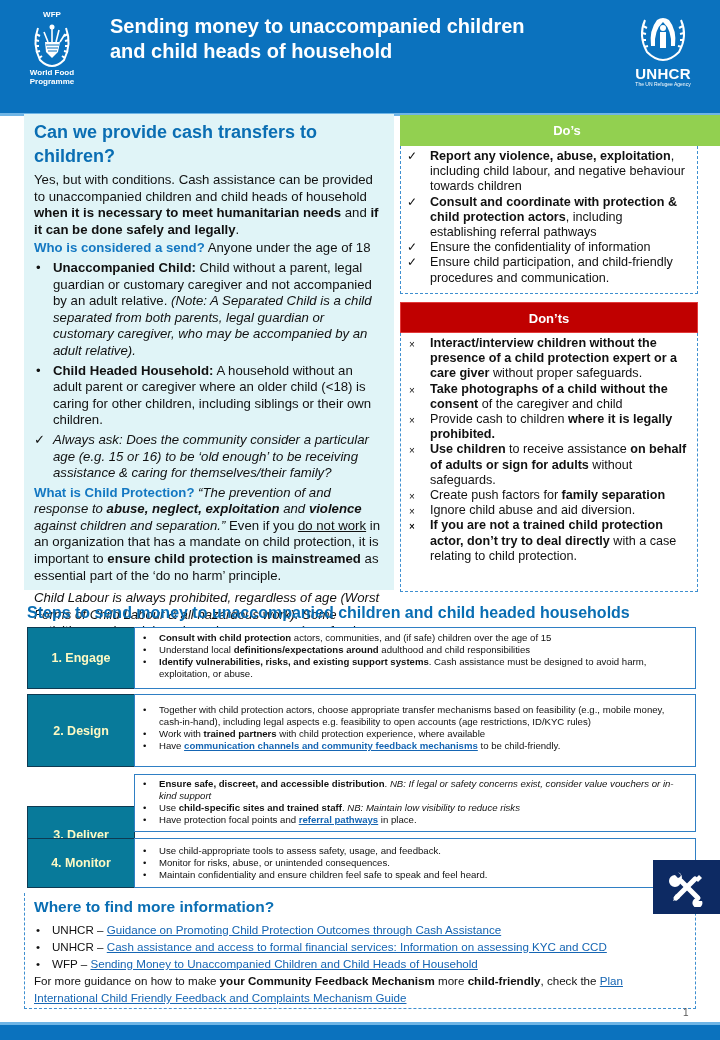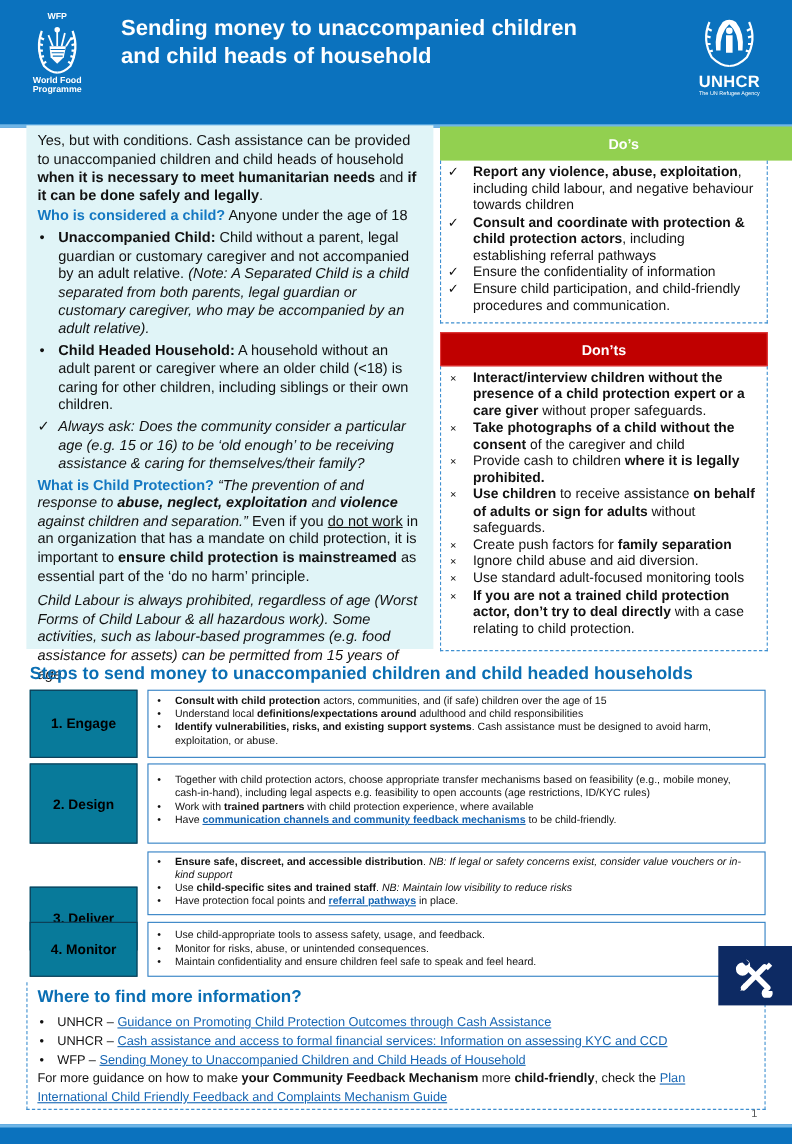--- a/index.html
+++ b/index.html
@@ -35,21 +35,21 @@
   .dos-header { position: absolute; left: 400px; top: 115px; width: 334px; height: 31px; background: #92d050; color: #fff; text-align: center; font-size: 13px; font-weight: bold; line-height: 31px; }
   .dos-box { position: absolute; left: 400px; top: 146px; width: 298px; height: 148px; border: 1.2px dashed #3e8fd0; border-top: none; padding: 3px 6px 0 6px; }
   .donts-header { position: absolute; left: 400px; top: 302px; width: 298px; height: 31px; background: #c00000; color: #fff; text-align: center; font-size: 13px; font-weight: bold; line-height: 31px; border: 1px solid #e23a3a; }
   .donts-box { position: absolute; left: 400px; top: 333px; width: 298px; height: 259px; border: 1.2px dashed #3e8fd0; border-top: none; padding: 3px 6px 0 6px; }
   .rule-list { list-style: none; }
   .rule-list li { position: relative; padding-left: 23px; font-size: 12.6px; line-height: 15.2px; }
   .rule-list li .mark { position: absolute; left: 0; top: 0; font-size: 12px; }
   .donts-box .rule-list li .mark { font-size: 10px; left: 2px; top: 1px; }
 
   .steps-title { position: absolute; left: 27px; top: 602px; color: #0a6eb3; font-size: 16px; font-weight: bold; line-height: 22px; }
-  .step-label { position: absolute; left: 27px; width: 98px; background: #087a9a; border: 1.5px solid #0e3a52; color: #000000; font-size: 12.5px; font-weight: bold; display: flex; align-items: center; justify-content: center; }
+  .step-label { position: absolute; left: 27px; width: 108px; background: #087a9a; border: 1.5px solid #0e3a52; color: #fef9c3; font-size: 12.5px; font-weight: bold; display: flex; align-items: center; justify-content: center; }
   .step-box { position: absolute; left: 134px; width: 562px; border: 1.5px solid #2f7fc4; background: #fff; padding: 4px 8px 0 8px; }
   .step-list { list-style: none; }
   .step-list li { position: relative; padding-left: 16px; font-size: 9.6px; line-height: 12px; }
   .step-list li .mark { position: absolute; left: 0; top: 0; }
   .link { color: #1565b3; text-decoration: underline; }
   .step-list .link { font-weight: bold; }
 
   .tool-badge { position: absolute; left: 653px; top: 860px; width: 67px; height: 54px; background: #0d2a63; display: flex; align-items: center; justify-content: center; }
 
   .info-box { position: absolute; left: 24px; top: 893px; width: 672px; height: 116px; border: 1.2px dashed #3e8fd0; border-top: none; padding: 2px 8px 0 9px; }
@@ -92,22 +92,23 @@
       <path d="M16 34 Q14 18 22 8 Q28 4 34 8 Q42 18 40 34 l-4 0 Q37 18 28 10 Q19 18 20 34 z" fill="#fff"></path>
       <circle cx="28" cy="16" r="3" fill="#fff"></circle>
       <path d="M25 20 h6 v16 h-6 z" fill="#fff"></path>
     </svg>
     <div class="unhcr-word">UNHCR</div>
     <div class="unhcr-sub">The UN Refugee Agency</div>
   </div>
 </div>
 
 <div class="left-panel">
+  <h2>Can we provide cash transfers to children?</h2>
   <p class="para"><span>Yes, but with conditions. Cash assistance can be provided to unaccompanied children and child heads of household </span><b>when it is necessary to meet humanitarian needs</b><span> and </span><b>if it can be done safely and legally</b><span>.</span></p>
-  <p class="para"><span class="blue-q">Who is considered a child?</span><span> Anyone under the age of 18</span></p>
+  <p class="para"><span class="blue-q">Who is considered a send?</span><span> Anyone under the age of 18</span></p>
   <ul class="bul">
     <li><span class="mark">•</span><b>Unaccompanied Child:</b><span> Child without a parent, legal guardian or customary caregiver and not accompanied by an adult relative. </span><em>(Note: A Separated Child is a child separated from both parents, legal guardian or customary caregiver, who may be accompanied by an adult relative).</em></li>
     <li><span class="mark">•</span><b>Child Headed Household:</b><span> A household without an adult parent or caregiver where an older child (&lt;18) is caring for other children, including siblings or their own children.</span></li>
   </ul>
   <p class="check-note"><span class="mark">✓</span><span>Always ask: Does the community consider a particular age (e.g. 15 or 16) to be ‘old enough’ to be receiving assistance &amp; caring for themselves/their family?</span></p>
   <p class="para"><span class="blue-q">What is Child Protection?</span><em> “The prevention of and response to </em><b><em>abuse, neglect, exploitation</em></b><em> and </em><b><em>violence</em></b><em> against children and separation.”</em><span> Even if you </span><span class="ul">do not work</span><span> in an organization that has a mandate on child protection, it is important to </span><b>ensure child protection is mainstreamed</b><span> as essential part of the ‘do no harm’ principle.</span></p>
   <p class="para" style="margin-top:6px;"><em>Child Labour is always prohibited, regardless of age (Worst Forms of Child Labour &amp; all hazardous work). Some activities, such as labour-based programmes (e.g. food assistance for assets) can be permitted from 15 years of age</em></p>
 </div>
 
 <div class="dos-header">Do’s</div>
@@ -122,21 +123,21 @@
 
 <div class="donts-header">Don’ts</div>
 <div class="donts-box">
   <ul class="rule-list">
     <li><span class="mark">×</span><b>Interact/interview children without the presence of a child protection expert or a care giver</b><span> without proper safeguards.</span></li>
     <li><span class="mark">×</span><b>Take photographs of a child without the consent</b><span> of the caregiver and child</span></li>
     <li><span class="mark">×</span><span>Provide cash to children </span><b>where it is legally prohibited.</b></li>
     <li><span class="mark">×</span><b>Use children</b><span> to receive assistance </span><b>on behalf of adults or sign for adults</b><span> without safeguards.</span></li>
     <li><span class="mark">×</span><span>Create push factors for </span><b>family separation</b></li>
     <li><span class="mark">×</span><span>Ignore child abuse and aid diversion.</span></li>
-    <li><span class="mark">×</span><span>Use standard adult-focused monitoring tools</span></li>
+    <li><span class="mark">×</span></li>
     <li><span class="mark">×</span><b>If you are not a trained child protection actor, don’t try to deal directly</b><span> with a case relating to child protection.</span></li>
   </ul>
 </div>
 
 <div class="steps-title">Steps to send money to unaccompanied children and child headed households</div>
 
 <div class="step-label" style="top:627px;height:62px;">1. Engage</div>
 <div class="step-box" style="top:627px;height:62px;">
   <ul class="step-list">
     <li><span class="mark">•</span><b>Consult with child protection</b><span> actors, communities, and (if safe) children over the age of 15</span></li>

